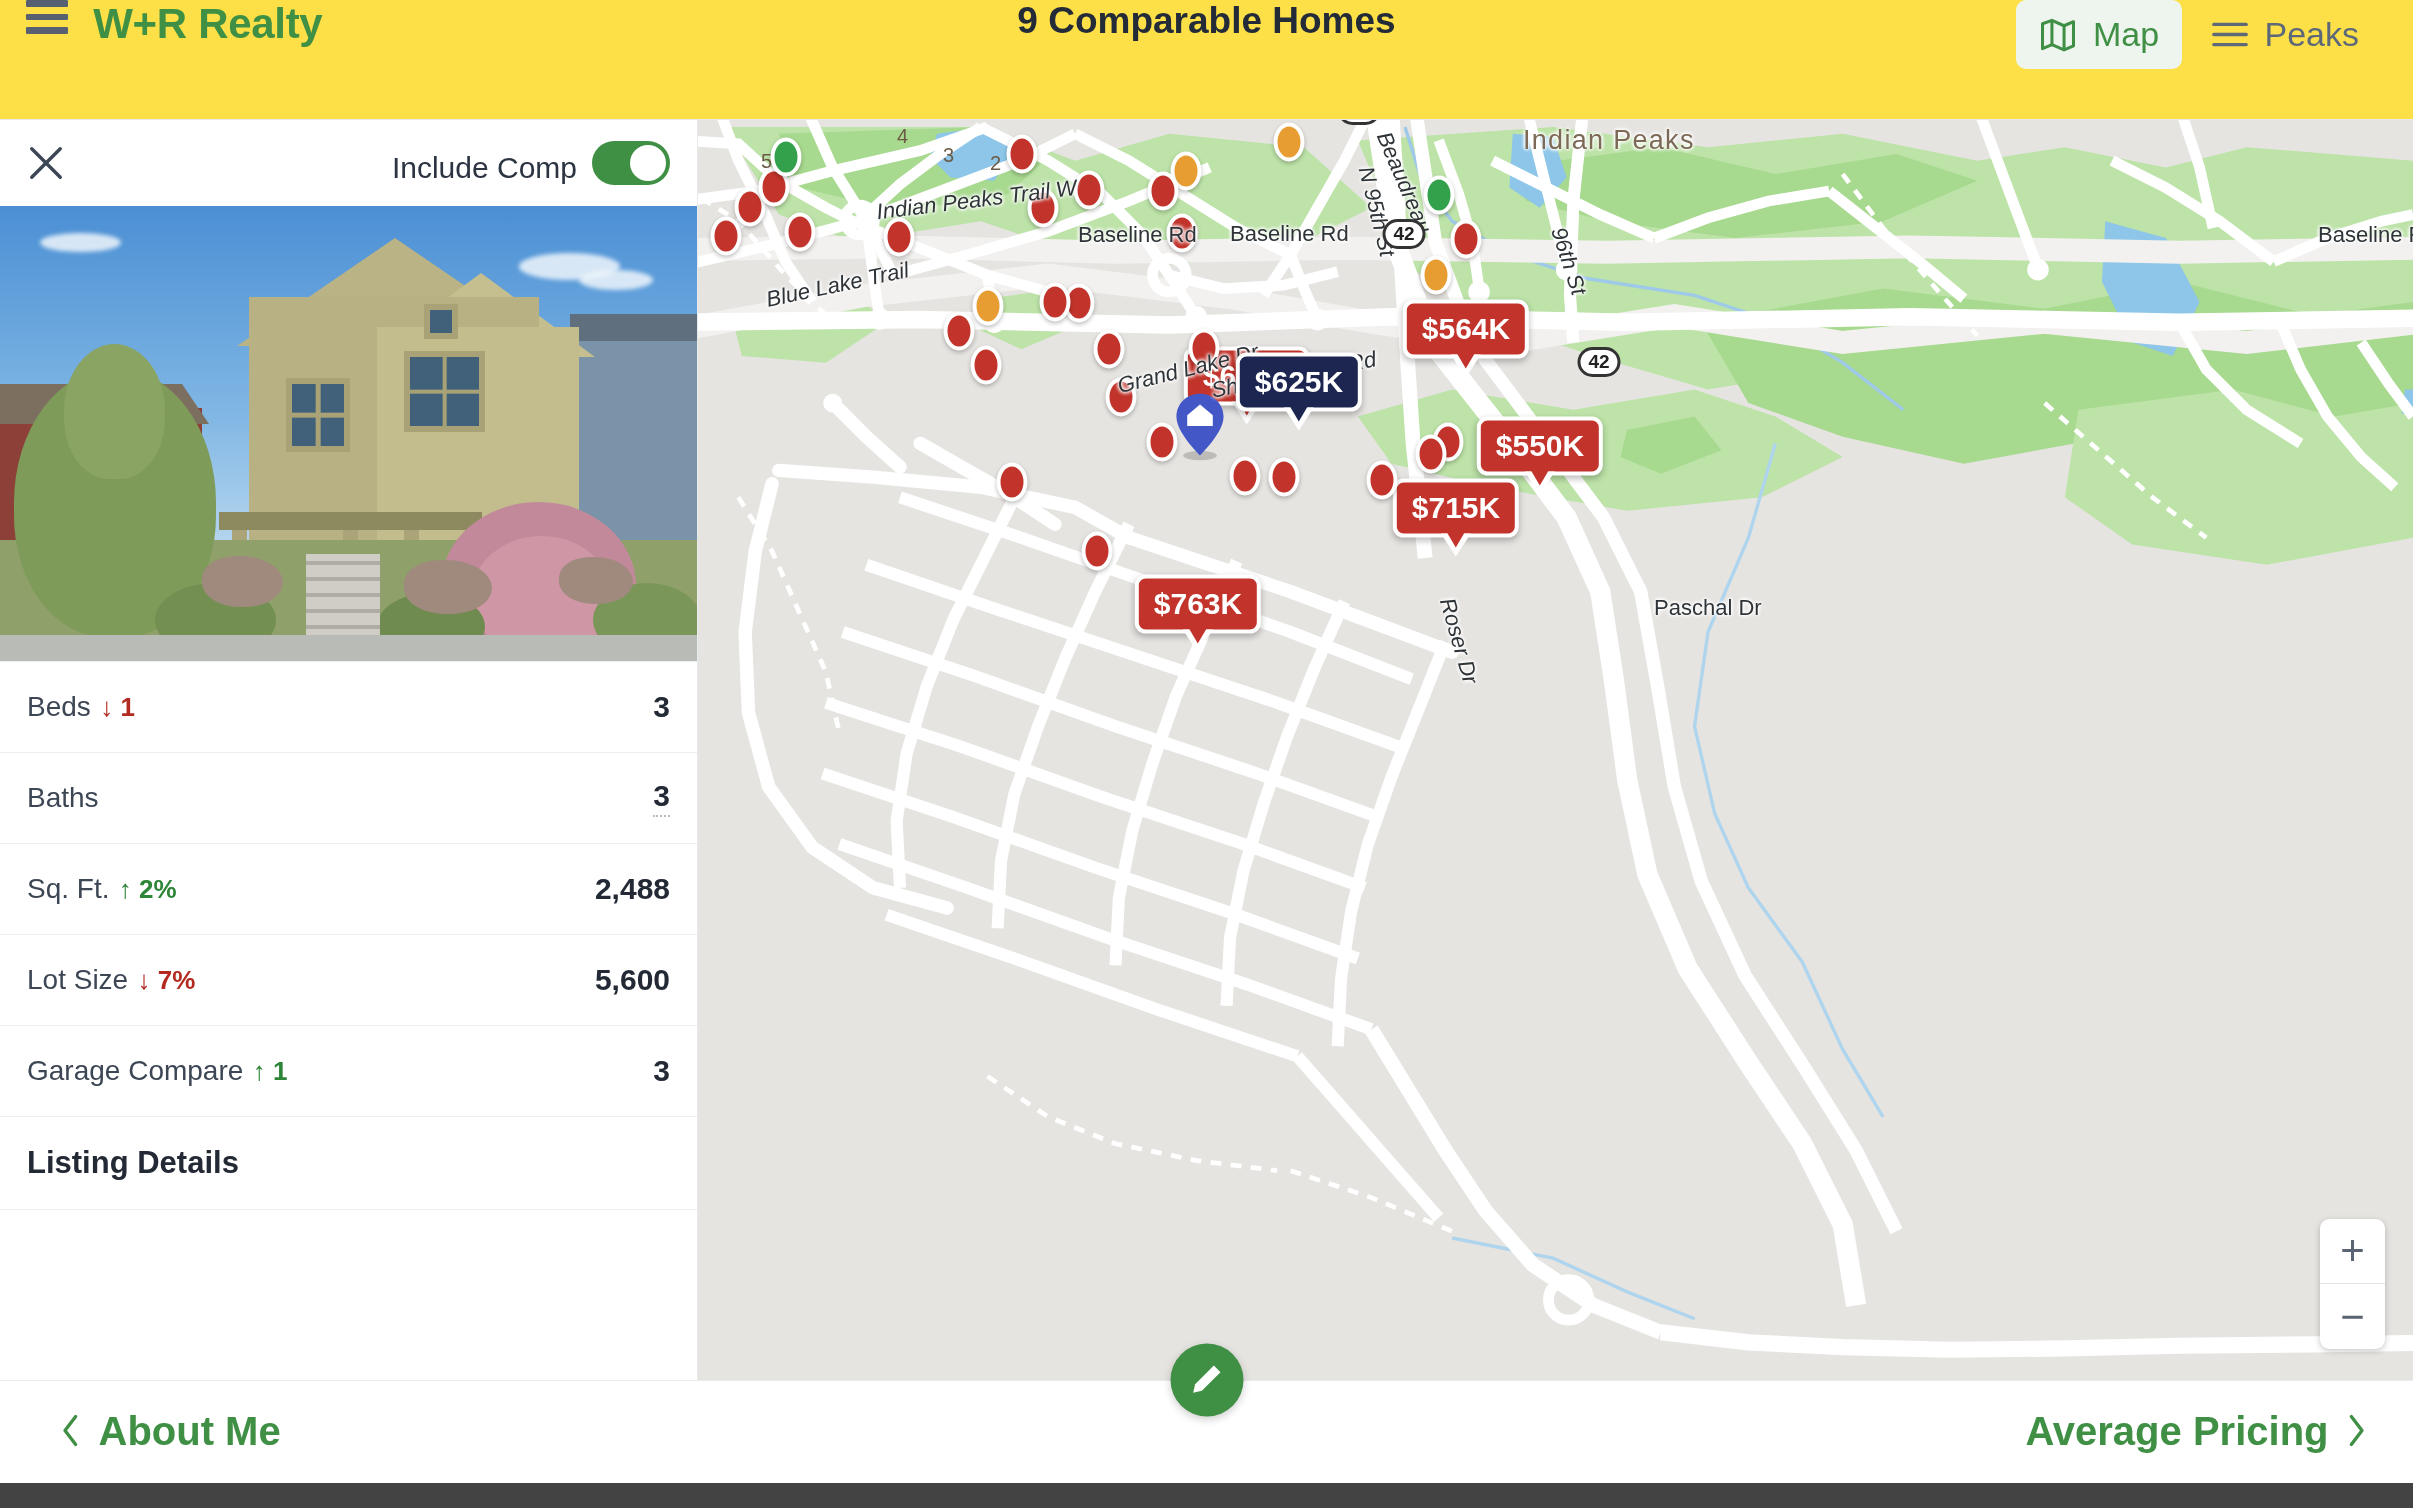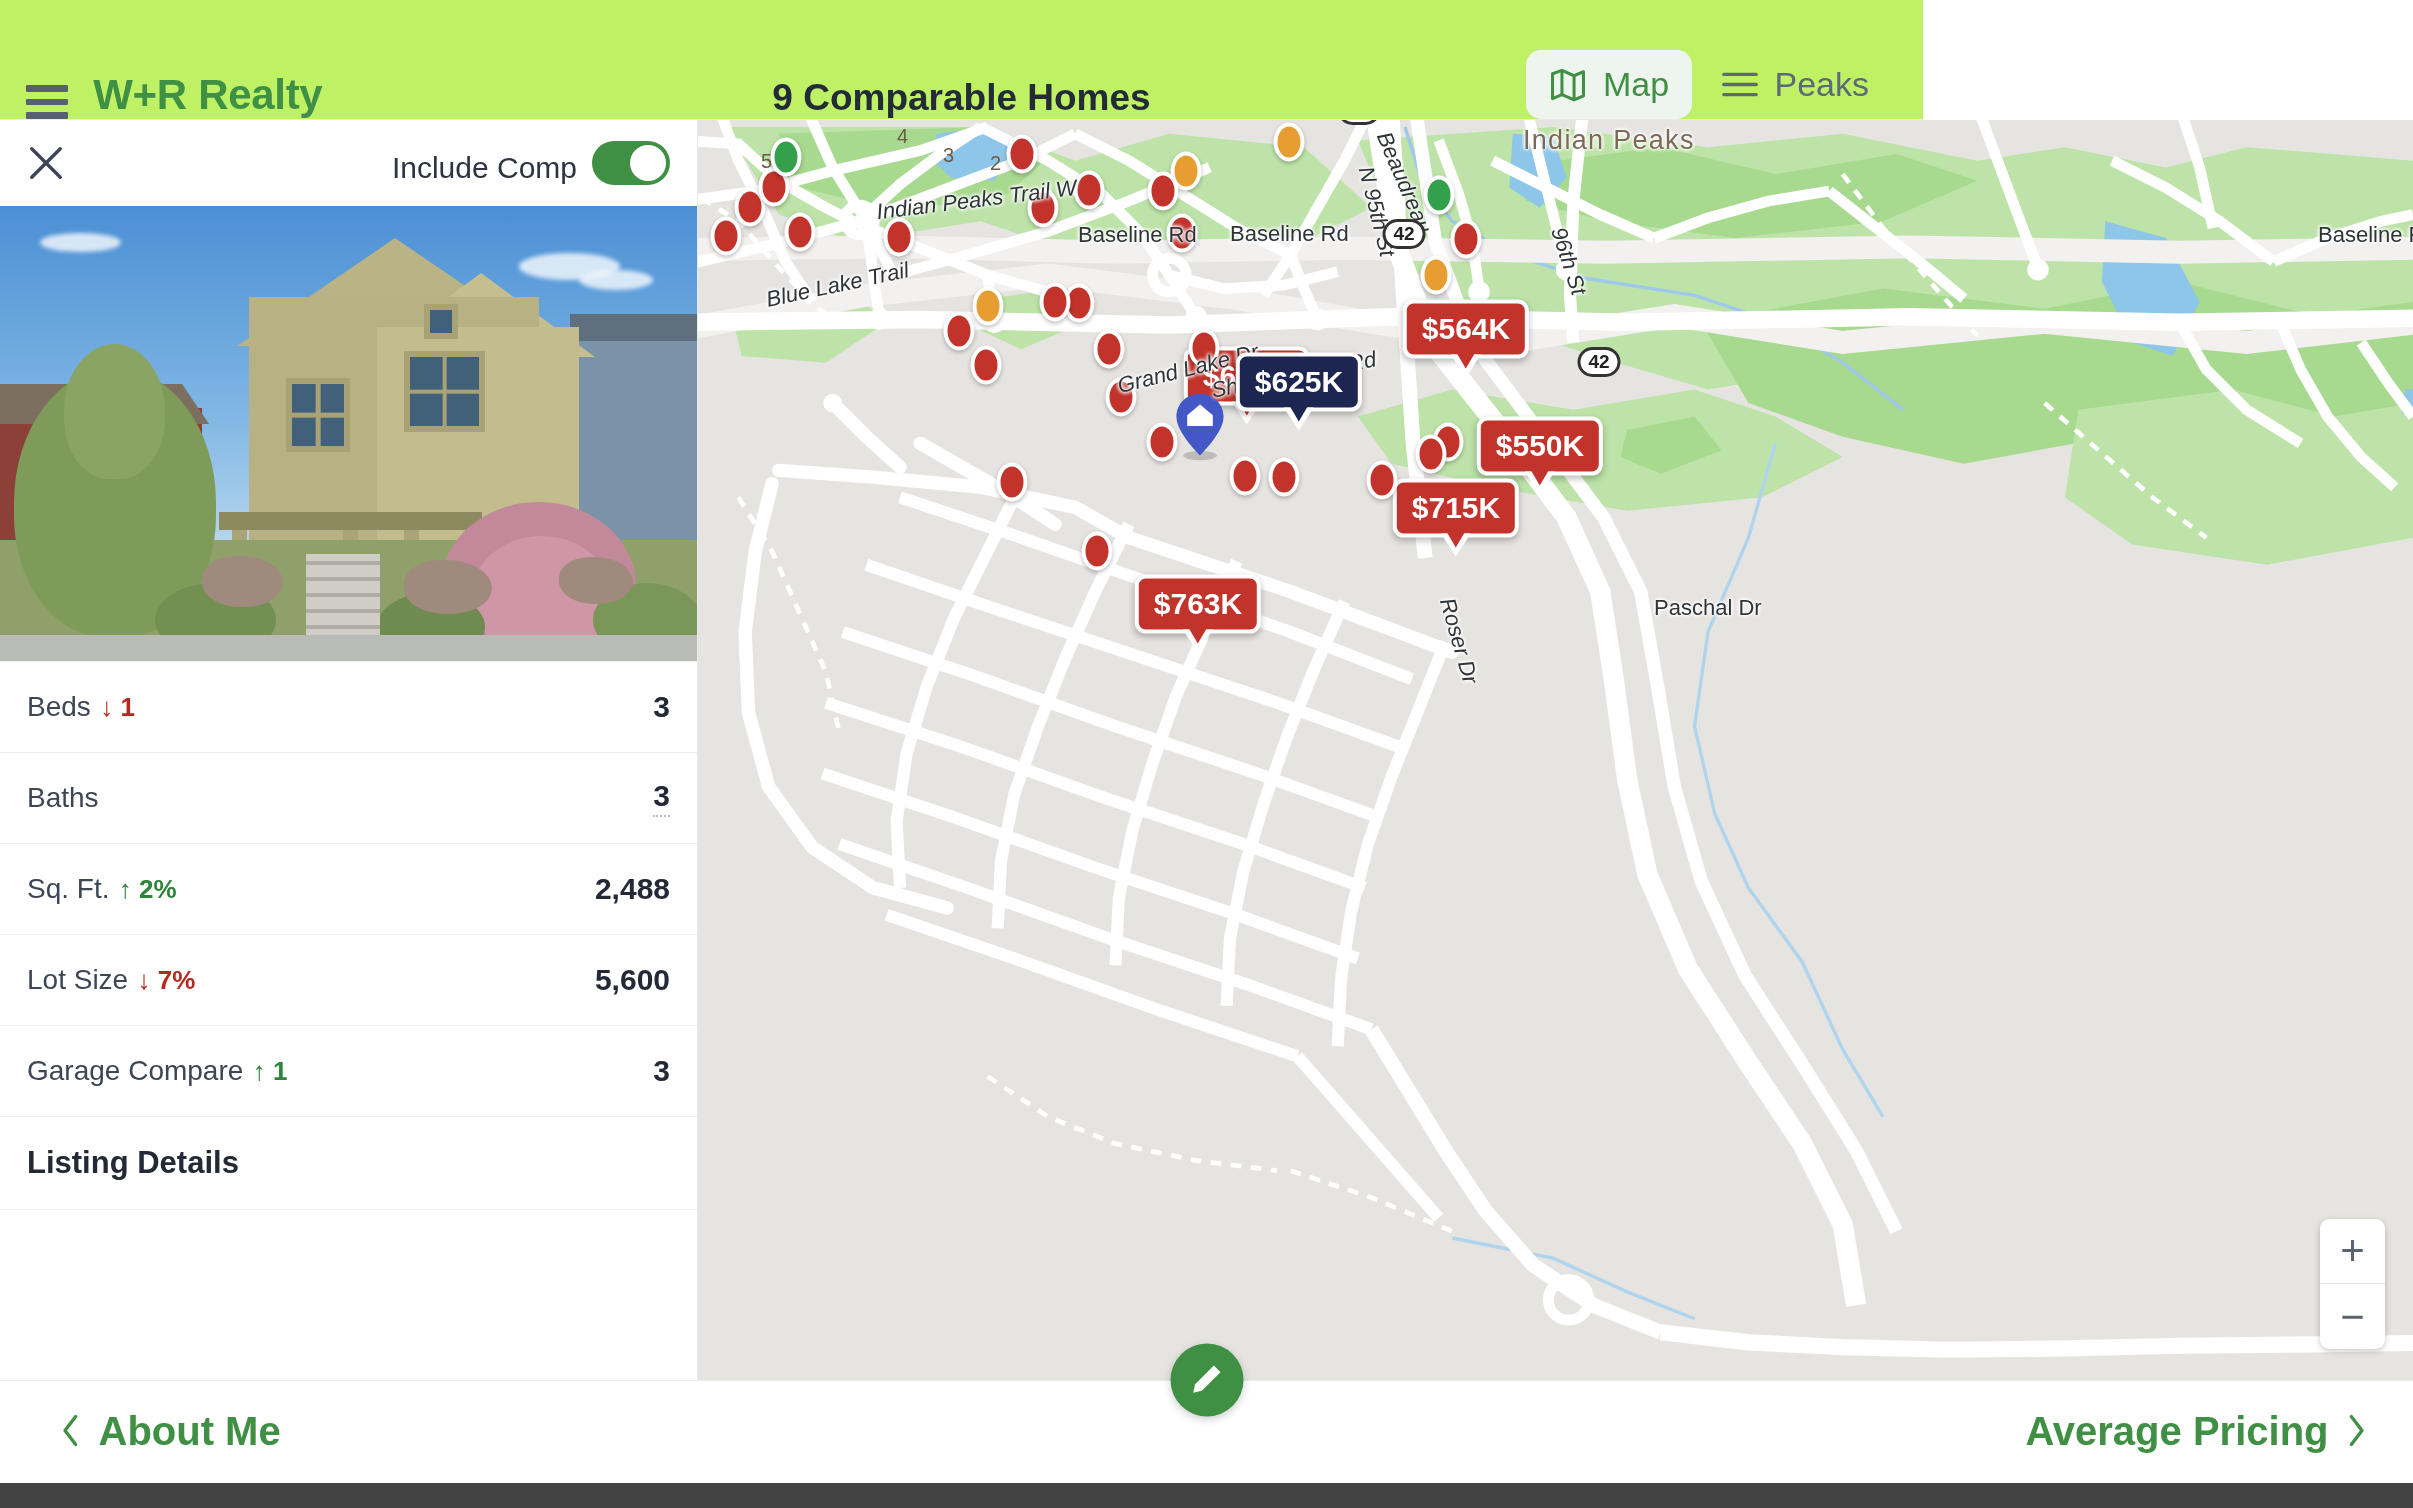--- a/index.html
+++ b/index.html
@@ -6,34 +6,34 @@
   html, body {
     width: 2413px; height: 1508px;
     font-family: "Liberation Sans", sans-serif;
     background: #ffffff;
     overflow: hidden;
   }
   .app { position: relative; width: 2413px; height: 1508px; }
 
   
   .header {
-    position: absolute; top: 0; left: 0; width: 1923px; height: 120px;
-    background: #bef264; display: flex; align-items: flex-end;
+    position: absolute; top: 0; left: 0; width: 2413px; height: 120px;
+    background: #fde047; display: flex; align-items: flex-start;
     border-bottom: 1.3px solid #e8eaec; z-index: 30;
   }
   .hamburger { width: 42px; height: 34px; margin-left: 25.6px; display:flex; flex-direction:column; justify-content:space-between; cursor:pointer; }
   .hamburger span { display:block; height: 6.7px; border-radius: 1.3px; background:#566070; width:100%; }
   .brand { margin-left: 25.6px; font-size: 42px; font-weight: bold; color:#3f8f44; letter-spacing:-0.3px; }
   .header-title {
     position:absolute; left:0; right:0; text-align:center;
     font-size: 37px; font-weight: bold; color:#242b38; pointer-events:none;
   }
   .header-right { margin-left:auto; display:flex; align-items:center; gap: 5.4px; padding-right: 31px; }
   .hbtn { display:flex; align-items:center; gap:16px; padding: 15px 23px; border-radius: 15px; cursor:pointer; }
-  .hbtn.active { background:#eef5ef; }
+  .hbtn.active { background:#eef5ef;border-radius:10px; }
   .hbtn-label { font-size: 34px; color:#5d6878; }
   .hbtn.active .hbtn-label { color:#3f8f44; }
   .icon-svg { display:block; }
 
   
   .panel {
     position:absolute; top:120px; left:0; width:698px; height: 1261px;
     background:#fff; z-index: 20; border-right:1.3px solid #e8eaec; overflow:hidden;
   }
   .panel-top {

